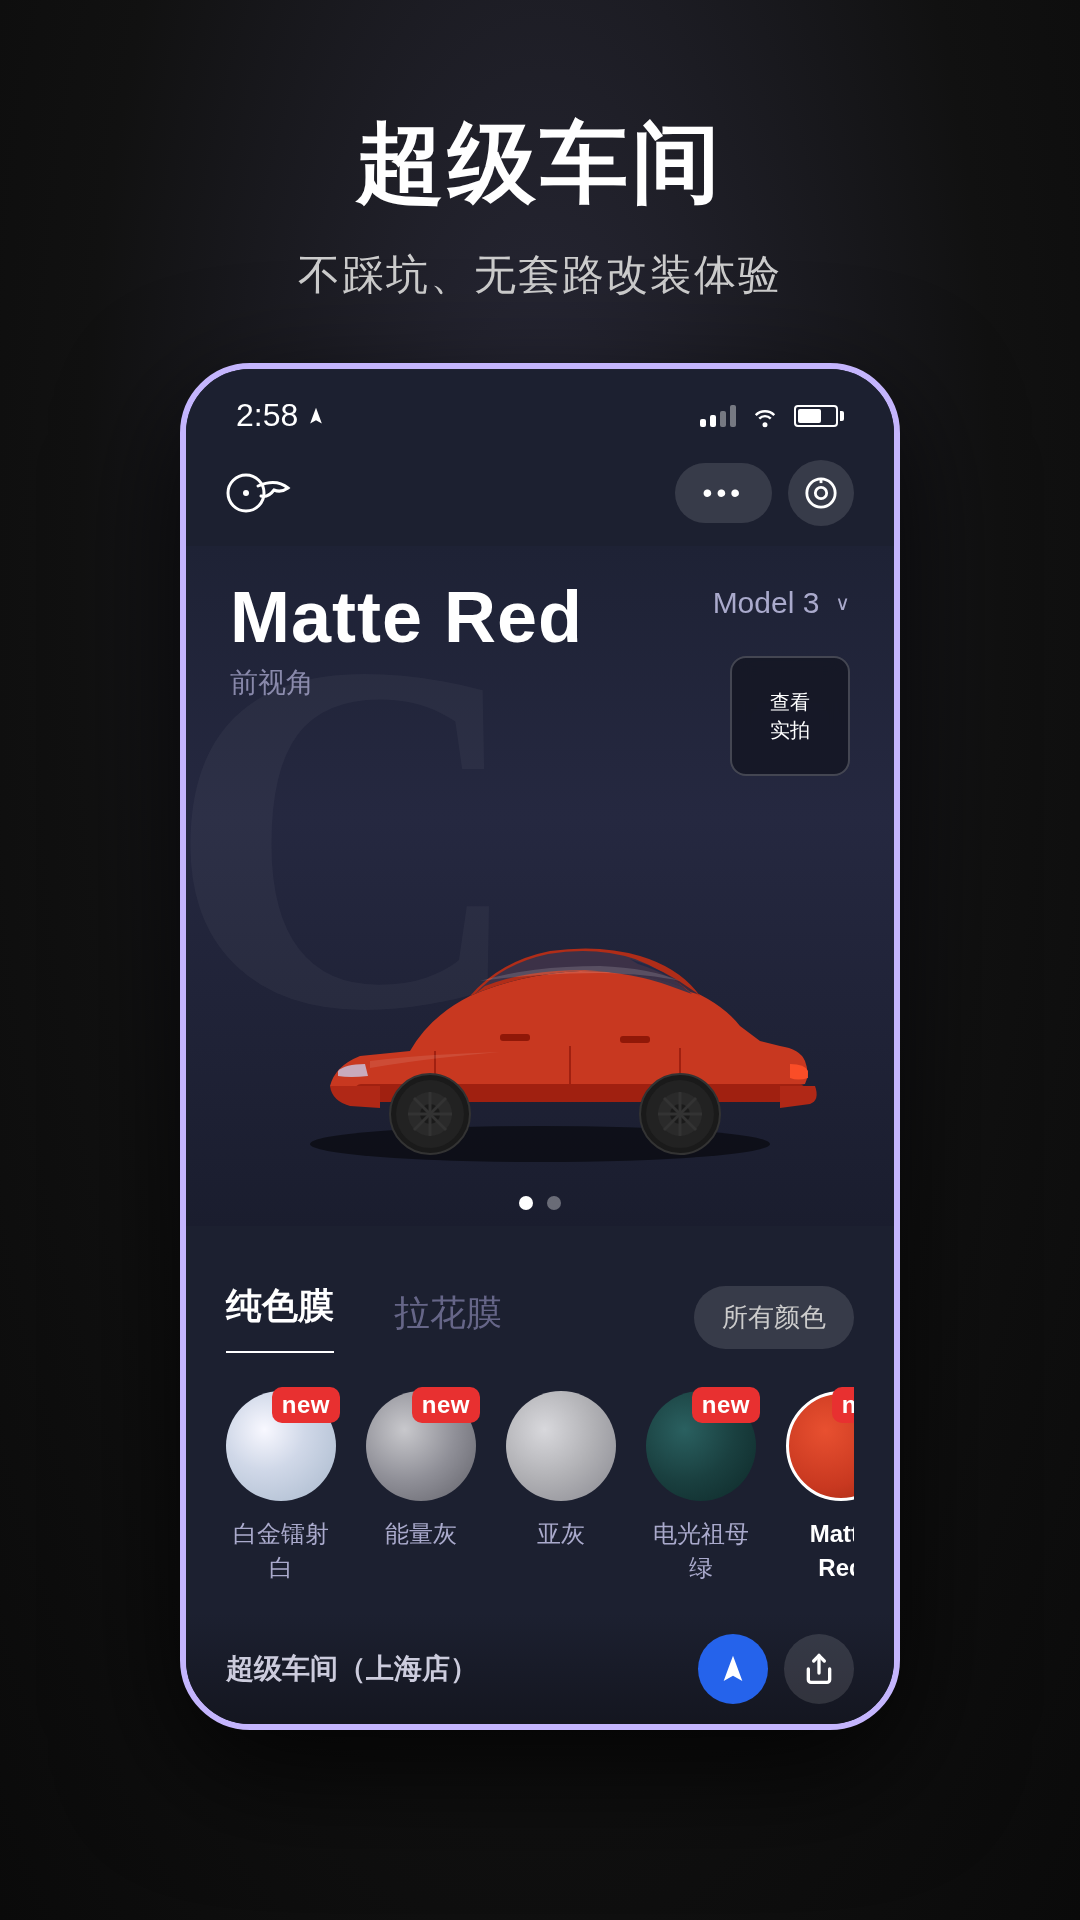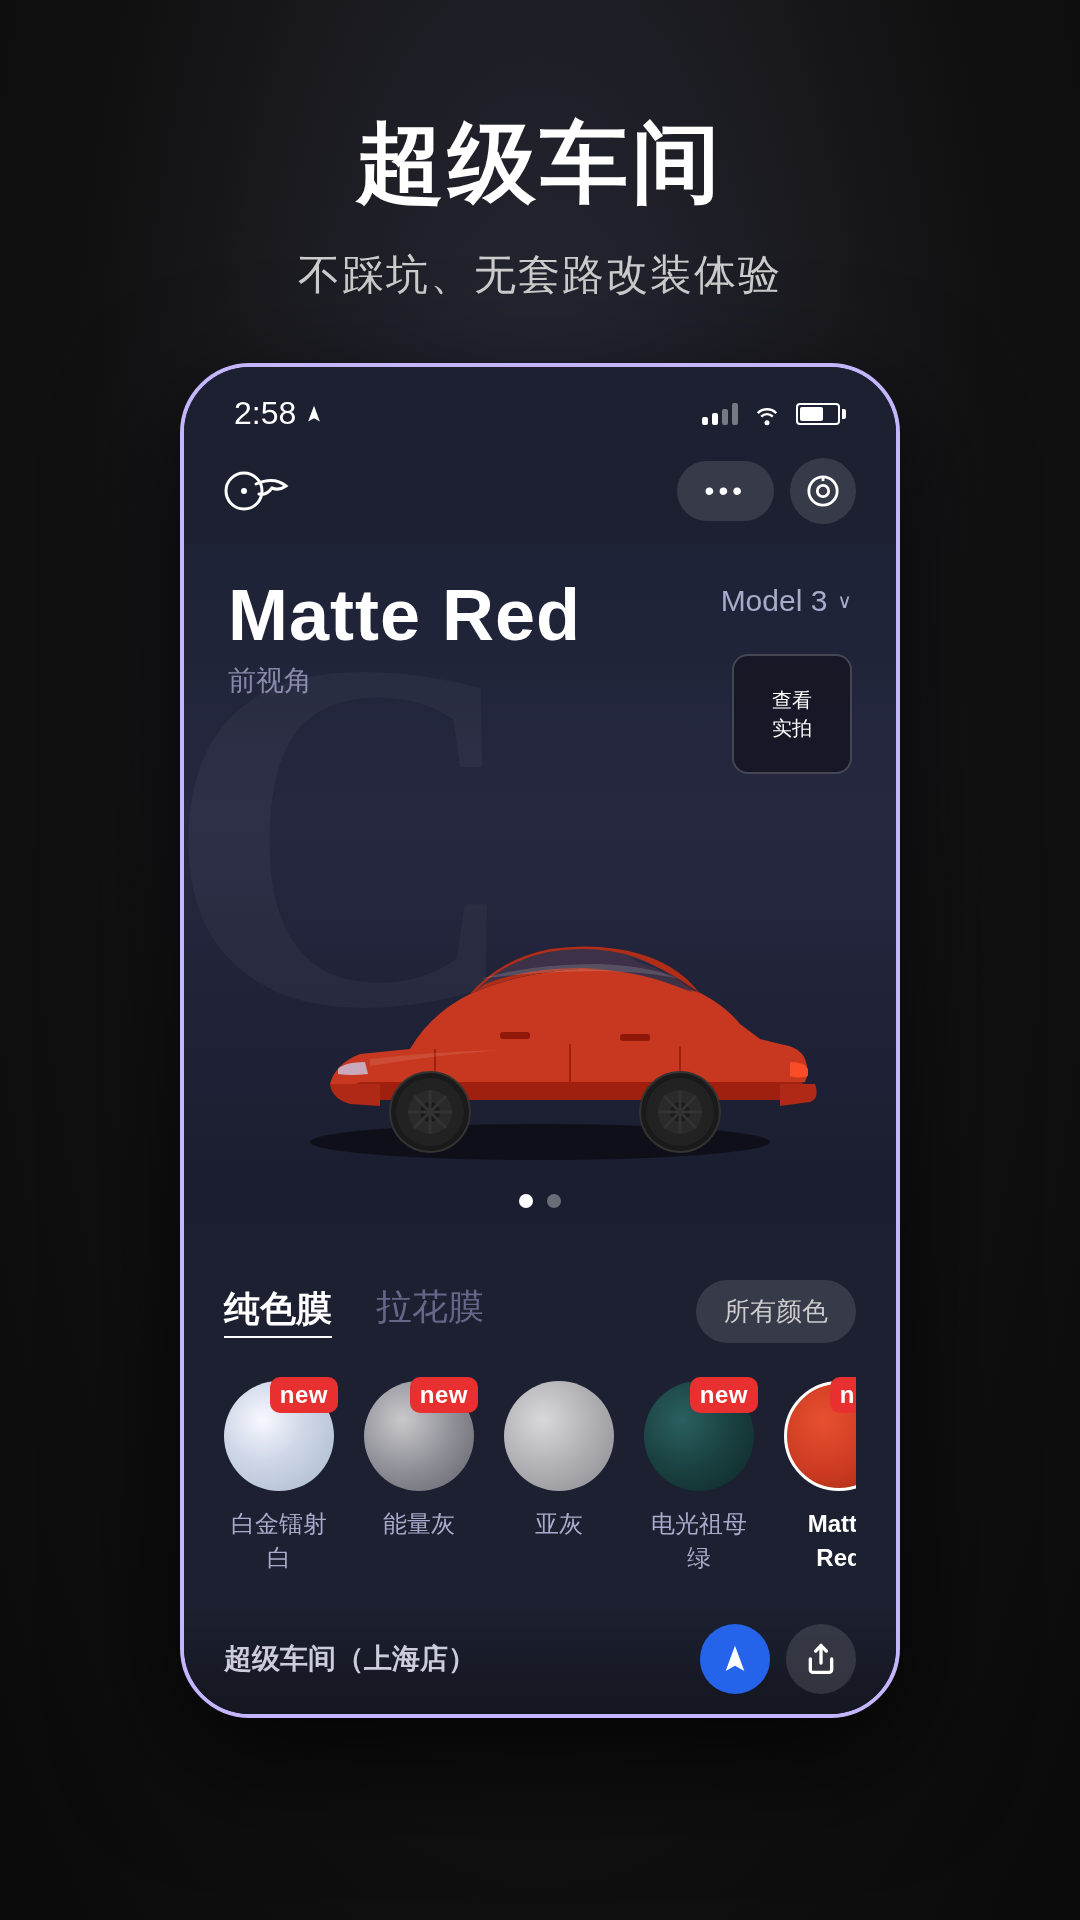--- a/index.html
+++ b/index.html
@@ -48,21 +48,21 @@
     .phone-container {
       position: relative;
       z-index: 10;
       margin: 60px auto 0;
       width: 720px;
     }
 
     .phone-frame {
       background: #1c2030;
       border-radius: 70px;
-      border: 4px solid #c4b5fd;
+      border: 6px solid #c4b5fd;
       overflow: hidden;
       position: relative;
       box-shadow: 0 40px 120px rgba(0,0,0,0.8), inset 0 1px 0 rgba(255,255,255,0.1);
     }
 
     
     .status-bar {
       display: flex;
       justify-content: space-between;
       align-items: center;
@@ -207,21 +207,21 @@
 
     .car-view-label {
       font-size: 28px;
       color: #8888aa;
       margin-top: 6px;
     }
 
     .model-selector {
       display: flex;
       align-items: center;
-      gap: 10px;
+      gap: 16px;
       margin-top: 10px;
     }
 
     .model-text {
       font-size: 30px;
       color: #aaaacc;
     }
 
     .chevron-down {
       color: #aaaacc;
@@ -312,22 +312,22 @@
     .film-tabs {
       display: flex;
       align-items: center;
       margin-bottom: 28px;
     }
 
     .film-tab {
       font-size: 36px;
       color: #ffffff;
       font-weight: 600;
-      margin-right: 44px;
-      padding-bottom: 2px;
+      margin-right: 60px;
+      padding-bottom: 20px;
       border-bottom: 2px solid #ffffff;
       cursor: pointer;
     }
 
     .film-tab-inactive {
       font-size: 36px;
       color: #666688;
       font-weight: 400;
       margin-right: 44px;
       padding-bottom: 8px;

